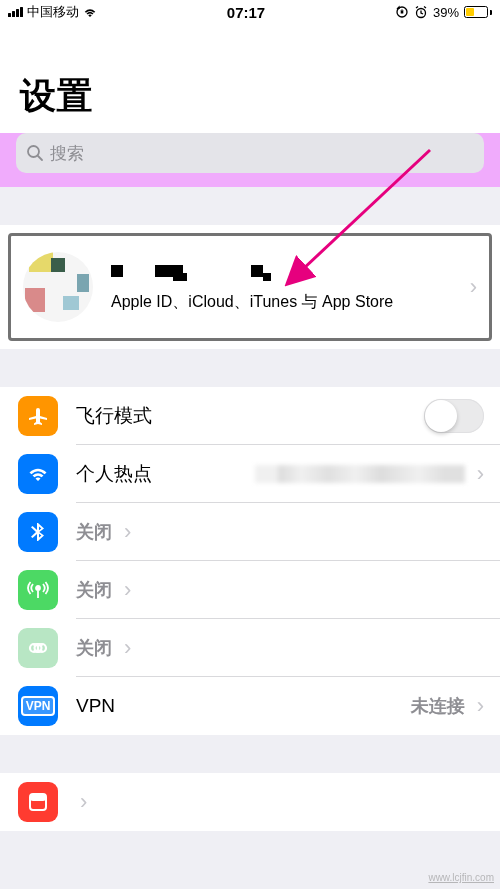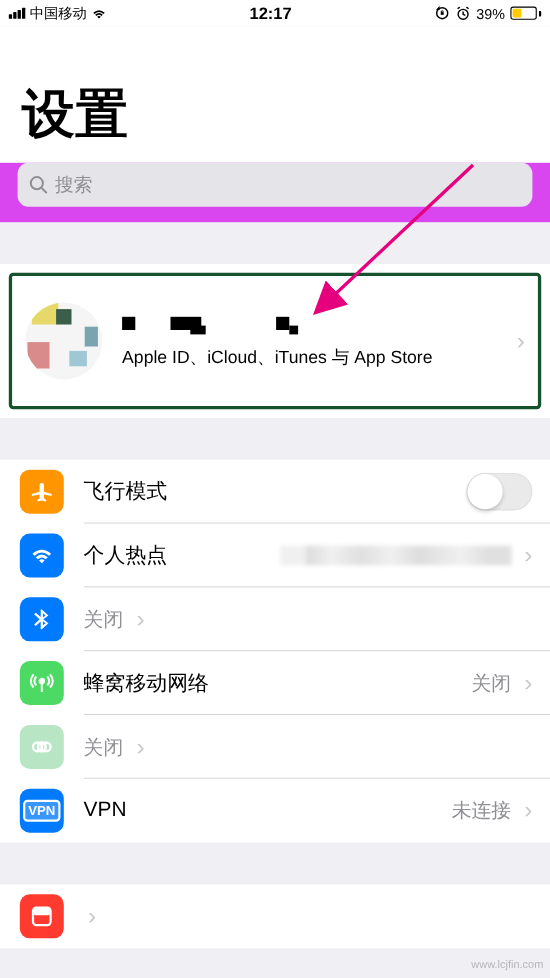--- a/index.html
+++ b/index.html
@@ -9,35 +9,35 @@
     .status-right { display: flex; align-items: center; gap: 5px; }
     .signal-bars { display: flex; align-items: flex-end; gap: 1px; }
     .signal-bars span { width: 3px; background: #000; border-radius: 0.5px; }
     .signal-bars span:nth-child(1){height:4px}.signal-bars span:nth-child(2){height:6px}.signal-bars span:nth-child(3){height:8px}.signal-bars span:nth-child(4){height:10px}
     .wifi-ic { width: 14px; height: 11px; }
     .battery { display: flex; align-items: center; gap: 2px; }
     .battery-body { width: 24px; height: 12px; border: 1px solid #000; border-radius: 2.5px; padding: 1px; }
     .battery-fill { width: 39%; height: 100%; background: #ffcc00; border-radius: 1px; }
     .battery-tip { width: 2px; height: 5px; background: #000; border-radius: 0 1px 1px 0; }
     .header { background: #fff; padding: 48px 20px 12px; }
-    .title { font-size: 48px; font-weight: 700; letter-spacing: 0.5px; }
-    .search-wrap { padding: 0 16px 14px; background: #d946ef; }
+    .title { font-size: 36px; font-weight: 700; letter-spacing: 0.5px; }
+    .search-wrap { padding: 0 16px 14px; background: #f0abfc; }
     .search { background: #e4e4e9; border-radius: 10px; height: 40px; display: flex; align-items: center; padding: 0 10px; gap: 6px; color: #8e8e93; font-size: 17px; }
     .group-gap { height: 38px; }
     .group { background: #fff; }
     .row { display: flex; align-items: center; min-height: 58px; padding: 0 16px 0 18px; position: relative; }
     .row:not(:last-child)::after { content: ""; position: absolute; left: 76px; right: 0; bottom: 0; height: 1px; background: #d9d9dc; }
     .row .icon-box { width: 40px; height: 40px; border-radius: 9px; display: flex; align-items: center; justify-content: center; margin-right: 18px; flex-shrink: 0; }
     .row-label { font-size: 19px; flex: 1; }
-    .row-value { font-size: 18px; color: #8e8e93; margin-right: 8px; }
+    .row-value { font-size: 18px; color: #8e8e93; margin-right: 8px; font-weight: bold; }
     .chevron { color: #c7c7cc; font-size: 22px; margin-left: 4px; }
     .toggle { width: 60px; height: 34px; background: #eaeaeb; border-radius: 17px; position: relative; box-shadow: inset 0 0 0 1px #e0e0e2; }
     .toggle-knob { width: 32px; height: 32px; background: #fff; border-radius: 50%; position: absolute; top: 1px; left: 1px; box-shadow: 0 2px 4px rgba(0,0,0,0.2); }
     .profile-group { padding: 8px; }
-    .profile-row { display: flex; align-items: center; height: 124px; border: 3px solid #14532d; border-radius: 4px; padding: 0 12px; }
+    .profile-row { display: flex; align-items: center; height: 108px; border: 3px solid #737373; border-radius: 4px; padding: 0 12px; }
     .avatar { width: 70px; height: 70px; border-radius: 50%; margin-right: 18px; background: #f5f5f5; position: relative; overflow: hidden; flex-shrink: 0; }
     .pix { position: absolute; }
     .profile-text { flex: 1; }
     .profile-name { height: 22px; margin-bottom: 9px; position: relative; }
     .nb { position: absolute; top: 4px; background: #000; }
     .profile-sub { font-size: 16px; color: #000; }
     .disabled .row-label { color: #c0c0c4; }
     .ic-airplane { background: #ff9500; }
     .ic-wifi { background: #007aff; }
     .ic-bt { background: #007aff; }
@@ -46,39 +46,39 @@
     .ic-vpn { background: #007aff; }
     .ic-notify { background: #ff3b30; }
     .vpn-badge { color: #fff; font-size: 12px; font-weight: 700; background: rgba(255,255,255,0.22); border: 2px solid #fff; padding: 1px 3px; border-radius: 4px; }
     .arrow-overlay { position: absolute; top: 140px; left: 280px; pointer-events: none; }
     .arrow-svg { width: 170px; height: 150px; }
     .wifi-val { height: 18px; width: 210px; background: linear-gradient(90deg, #f0f0f0 10%, #ddd 12%, #f0f0f0 22%, #e0e0e0 35%, #f0f0f0 48%, #ddd 60%, #f0f0f0 78%, #e0e0e0 90%); filter: blur(2px); margin-right: 8px; }
     .watermark { position: absolute; right: 6px; bottom: 6px; text-align: right; opacity: 0.55; }
     .wm-logo { display: flex; align-items: center; justify-content: flex-end; gap: 4px; }
     .wm-logo svg { width: 26px; height: 26px; }
     .wm-text { font-size: 13px; color: #6b4a94; font-weight: 600; }
-    .wm-url { font-size: 10px; color: #888; }
+    .wm-url { font-size: 10px; color: #888; text-decoration: underline; }
   </style>
 </head>
 <body>
 
 <div class="status-bar">
   <div class="status-left">
     <span class="signal-bars">
         <span></span>
         <span></span>
         <span></span>
         <span></span>
       </span>
     <span>中国移动</span>
     <svg class="wifi-ic" viewBox="0 0 16 12">
         <path d="M8 11 L6 9 Q8 7.5 10 9 Z M4 7 Q8 3.5 12 7 L10.6 8.3 Q8 6 5.4 8.3 Z M2 5 Q8 -0.5 14 5 L12.6 6.3 Q8 2 3.4 6.3 Z" fill="#000"></path>
       </svg>
   </div>
-  <div style="font-size:15px;font-weight:600">12:17</div>
+  <div style="font-size:15px;font-weight:600">07:17</div>
   <div class="status-right">
     <svg width="14" height="14" viewBox="0 0 14 14">
         <circle cx="7" cy="7" r="5" fill="none" stroke="#000" stroke-width="1.3"></circle>
         <path d="M4 4 L4 2 L2 4" fill="none" stroke="#000" stroke-width="1.3"></path>
         <rect x="5.7" y="6" width="2.6" height="2.5" fill="#000"></rect>
         <path d="M6 6 Q6 4.8 7 4.8 Q8 4.8 8 6" fill="none" stroke="#000" stroke-width="0.9"></path>
       </svg>
     <svg width="14" height="14" viewBox="0 0 14 14">
         <circle cx="7" cy="8" r="4.5" fill="none" stroke="#000" stroke-width="1.3"></circle>
         <path d="M7 5.5 L7 8 L9 9" fill="none" stroke="#000" stroke-width="1.3"></path>
@@ -166,21 +166,20 @@
     <div class="row-value">关闭</div>
     <span class="chevron">›</span>
   </div>
   <div class="row">
     <div class="icon-box ic-cell">
         <svg width="24" height="24" viewBox="0 0 24 24">
           <path d="M12 8 A2 2 0 1 1 12 12 A2 2 0 1 1 12 8 M12 12 L12 20 M7 6 Q3.5 10 7 14 M17 6 Q20.5 10 17 14 M4.5 4 Q-0.5 10 4.5 16 M19.5 4 Q24.5 10 19.5 16" fill="none" stroke="#fff" stroke-width="1.8"></path>
           <circle cx="12" cy="10" r="2" fill="#fff"></circle>
         </svg>
       </div>
-    <div class="row-label">蜂窝移动网络</div>
     <div class="row-value">关闭</div>
     <span class="chevron">›</span>
   </div>
   <div class="row disabled">
     <div class="icon-box ic-hotspot">
         <svg width="24" height="24" viewBox="0 0 24 24">
           <path d="M8 10 A4 4 0 1 1 8 14 M16 14 A4 4 0 1 1 16 10" fill="none" stroke="#fff" stroke-width="2.2"></path>
           <circle cx="8" cy="12" r="4" fill="none" stroke="#fff" stroke-width="2.2"></circle>
           <circle cx="16" cy="12" r="4" fill="none" stroke="#fff" stroke-width="2.2"></circle>
         </svg>

